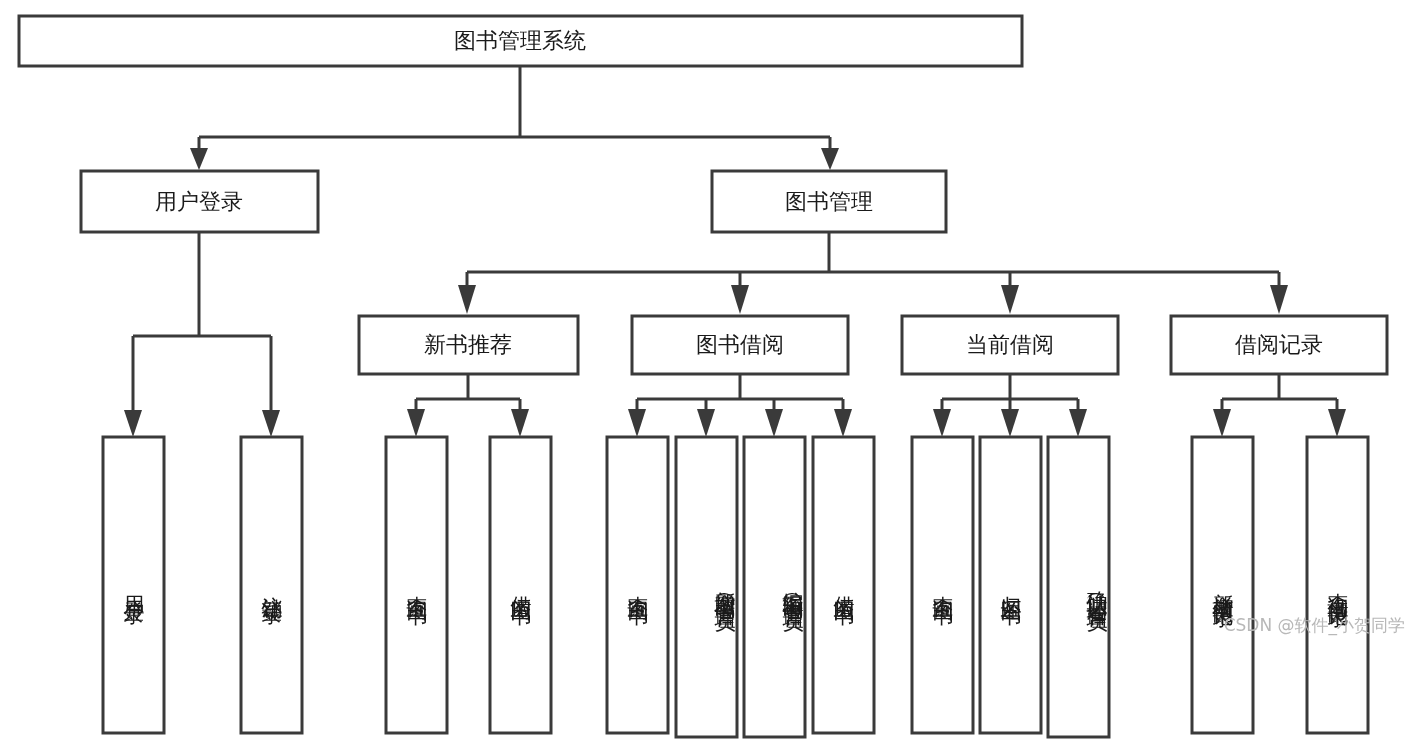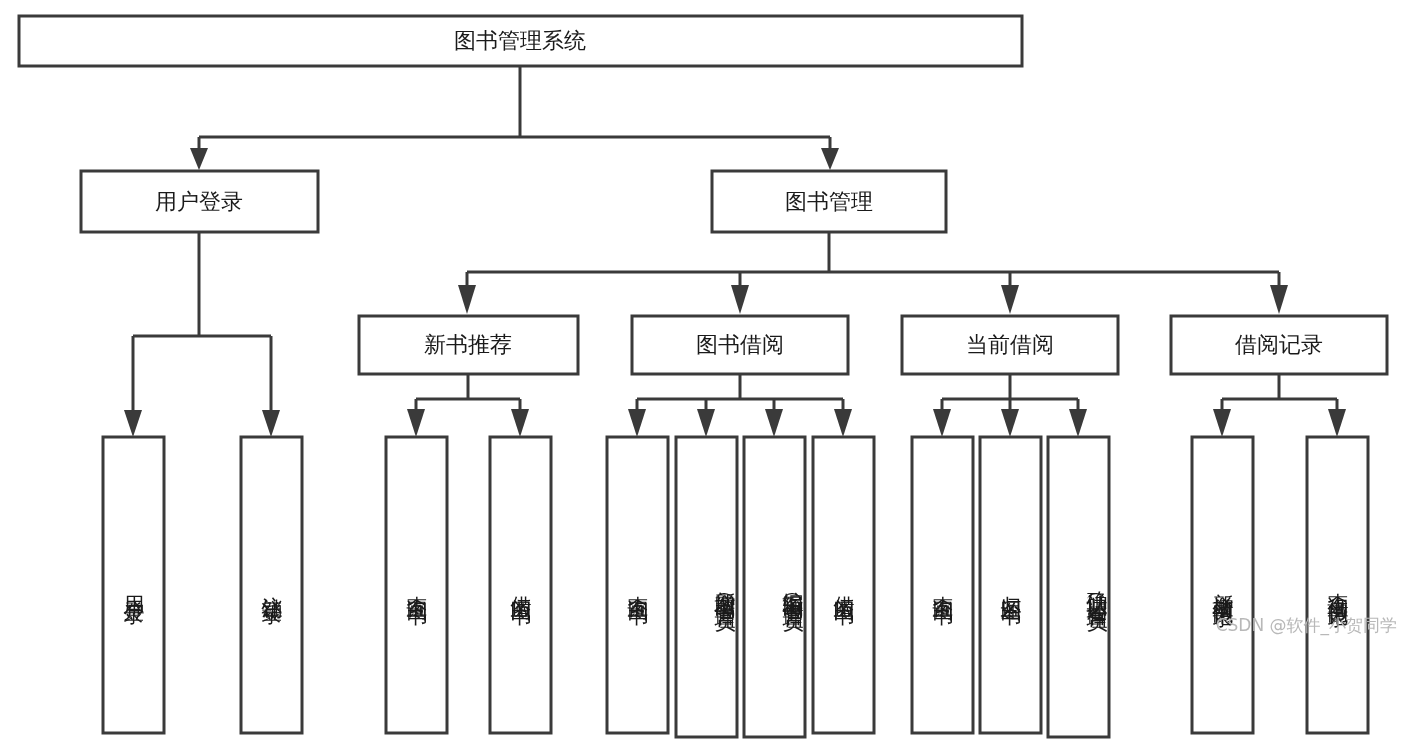--- a/index.html
+++ b/index.html
@@ -50,21 +50,21 @@
     font-size: 21px;
     line-height: 1.18;
     color: #1a1a1a;
     letter-spacing: 3px;
     text-align: center;
     white-space: nowrap;
     user-select: none;
   }
   #watermark {
     position: absolute;
-    right: 8px;
+    right: 0;
     bottom: 4px;
     font-family: "DejaVu Sans", "Liberation Sans", sans-serif;
     font-size: 17px;
     color: #b8b8b8;
     white-space: nowrap;
     user-select: none;
   }
 </style>
 </head>
 <body>

